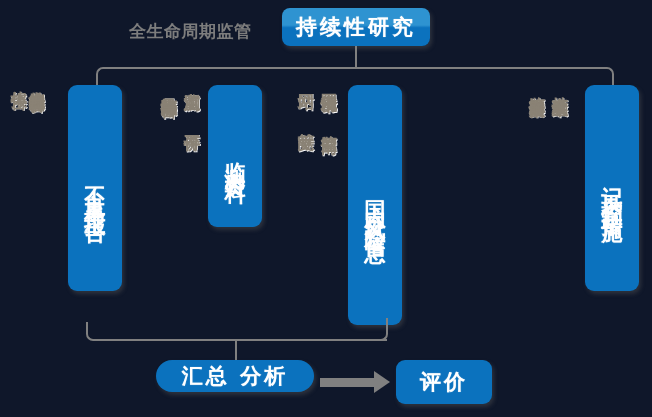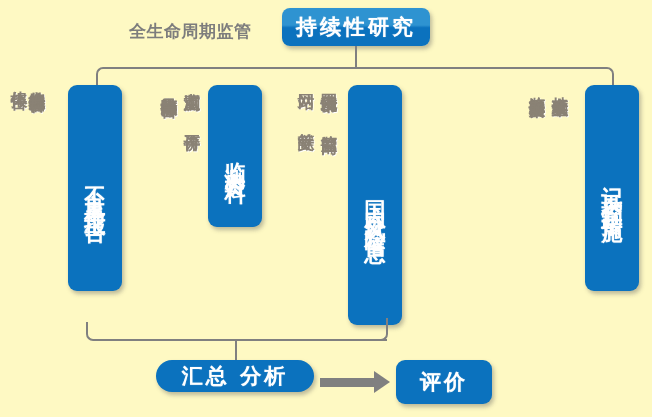--- a/index.html
+++ b/index.html
@@ -7,21 +7,21 @@
     padding: 0;
     background: #ffffff;
   }
   body {
     font-family: "DejaVu Sans", "Liberation Sans", sans-serif;
   }
   #canvas {
     position: relative;
     width: 652px;
     height: 417px;
-    background: #fef9c3;
+    background: #0f172a;
     overflow: hidden;
   }
 
   
   .node {
     position: absolute;
     box-sizing: border-box;
     background: #0b72be;
     border-radius: 9px;
     color: #ffffff;

